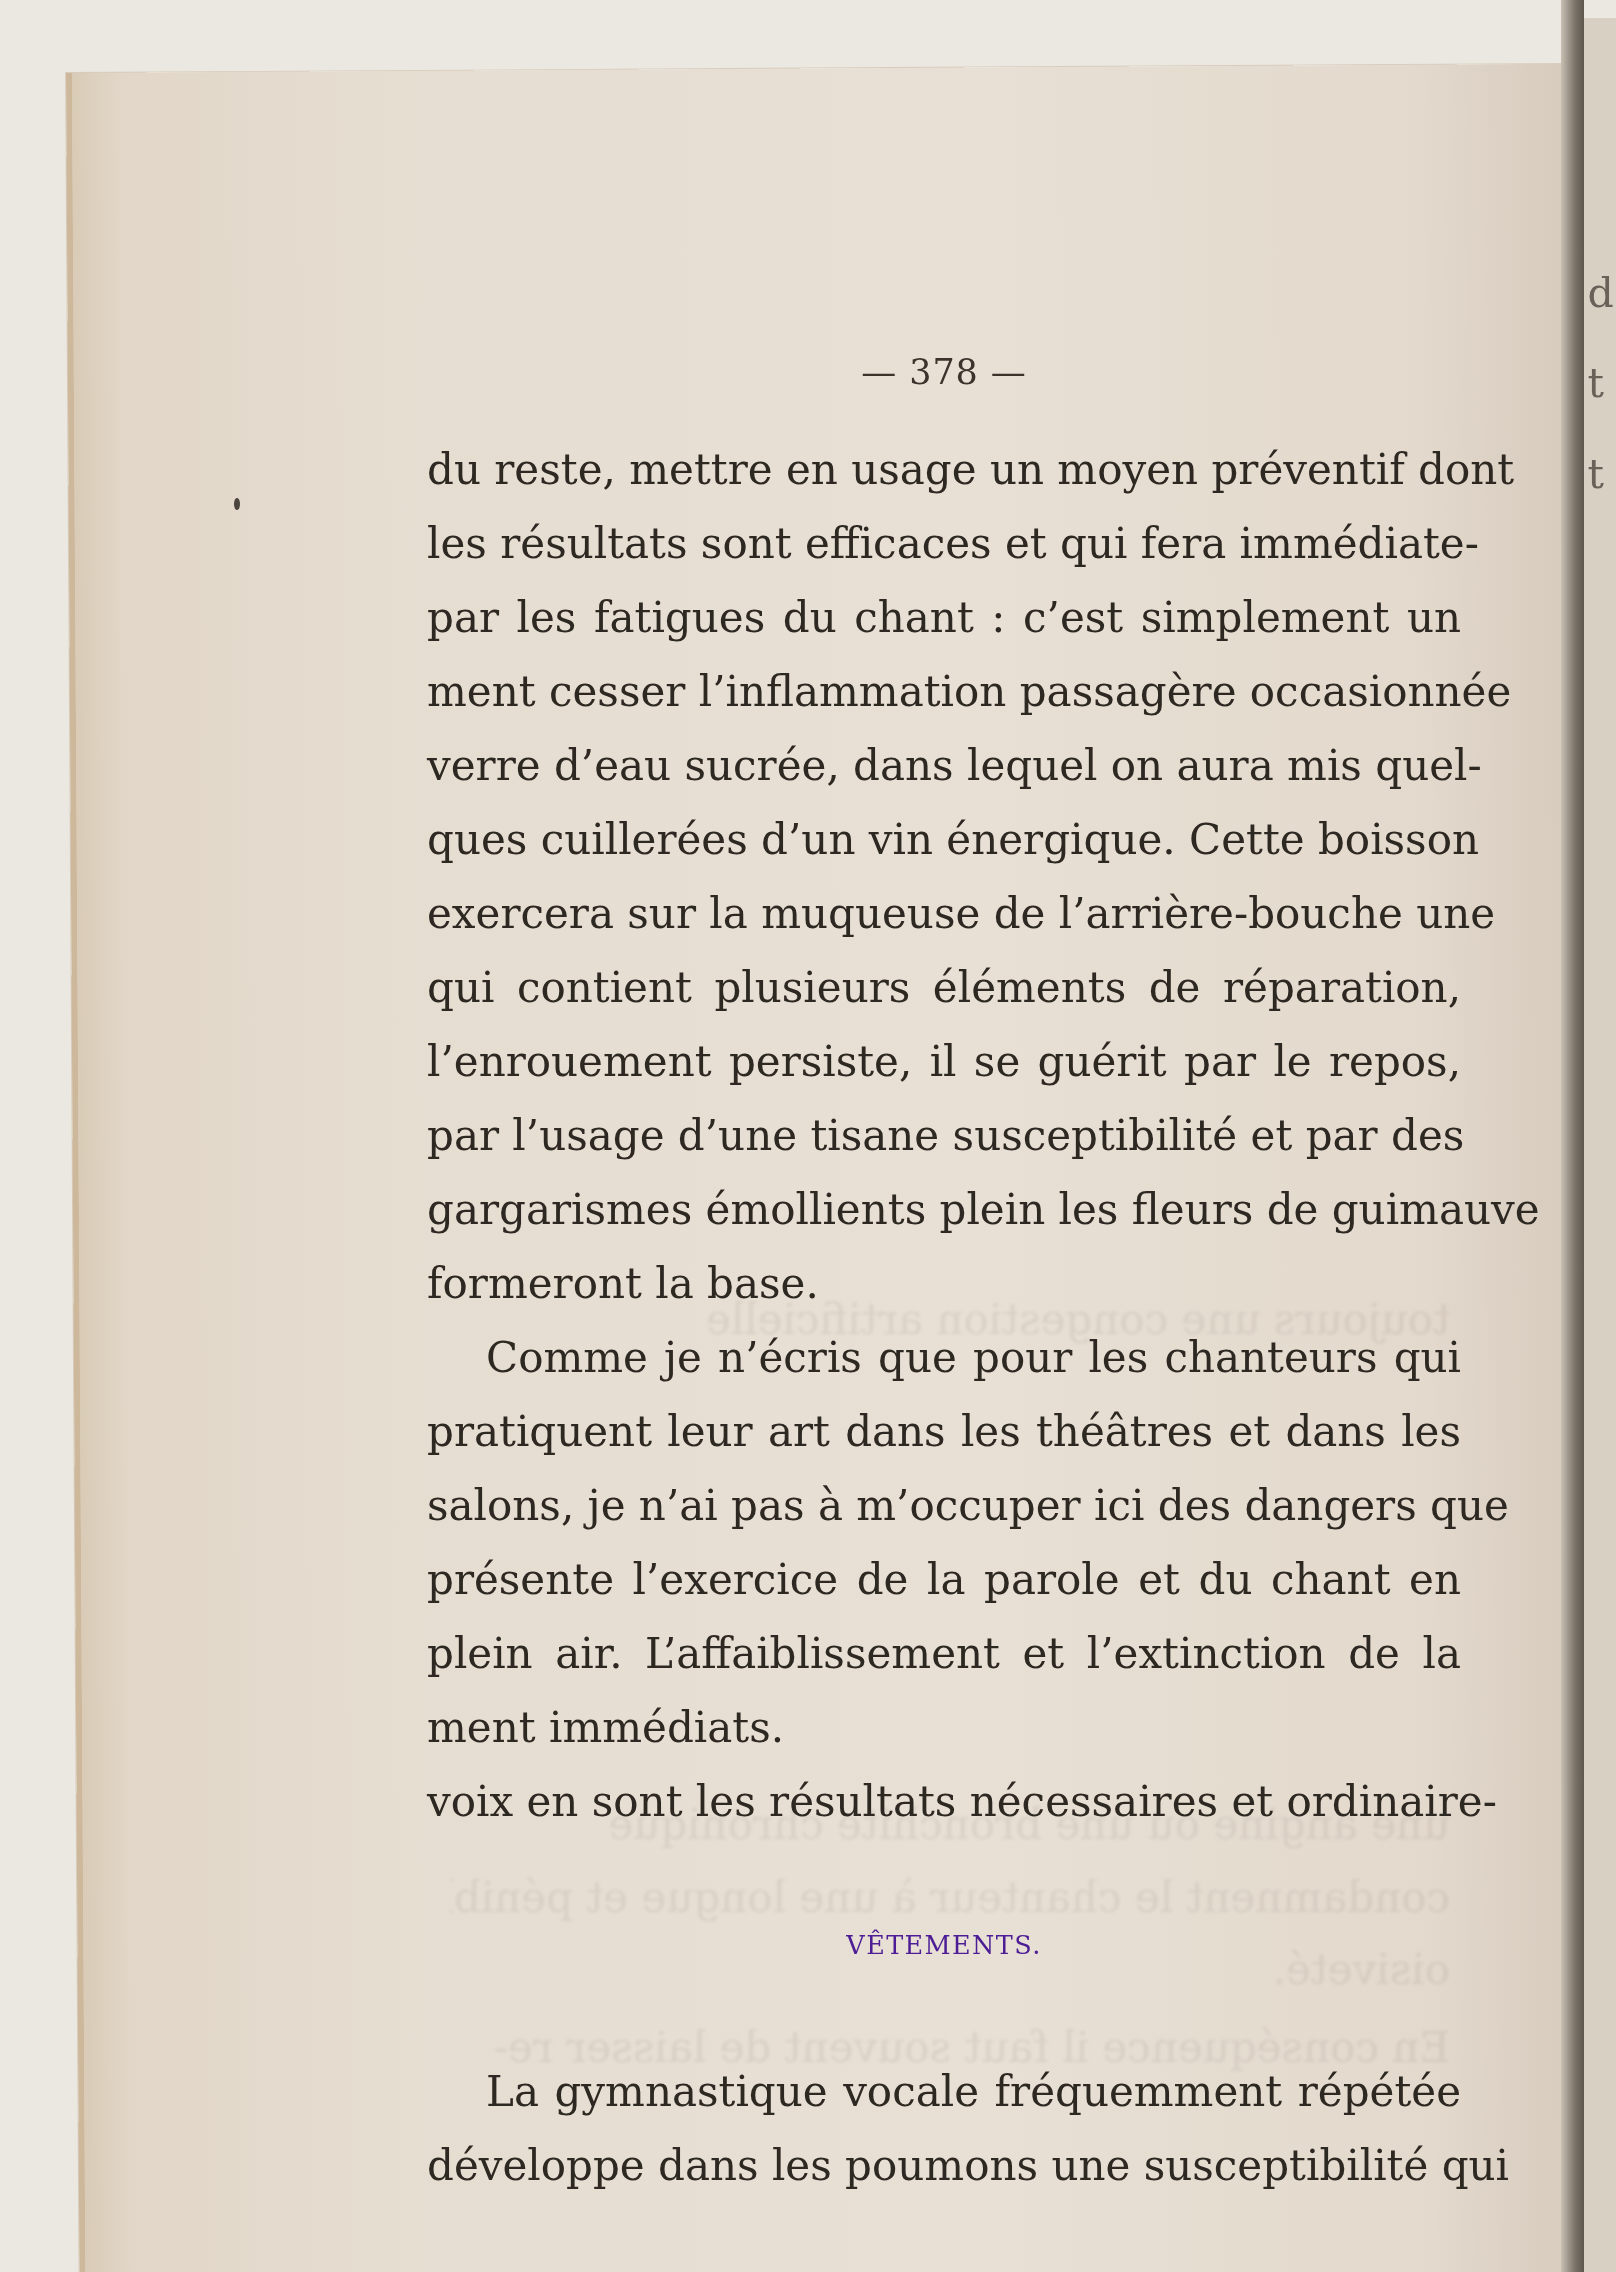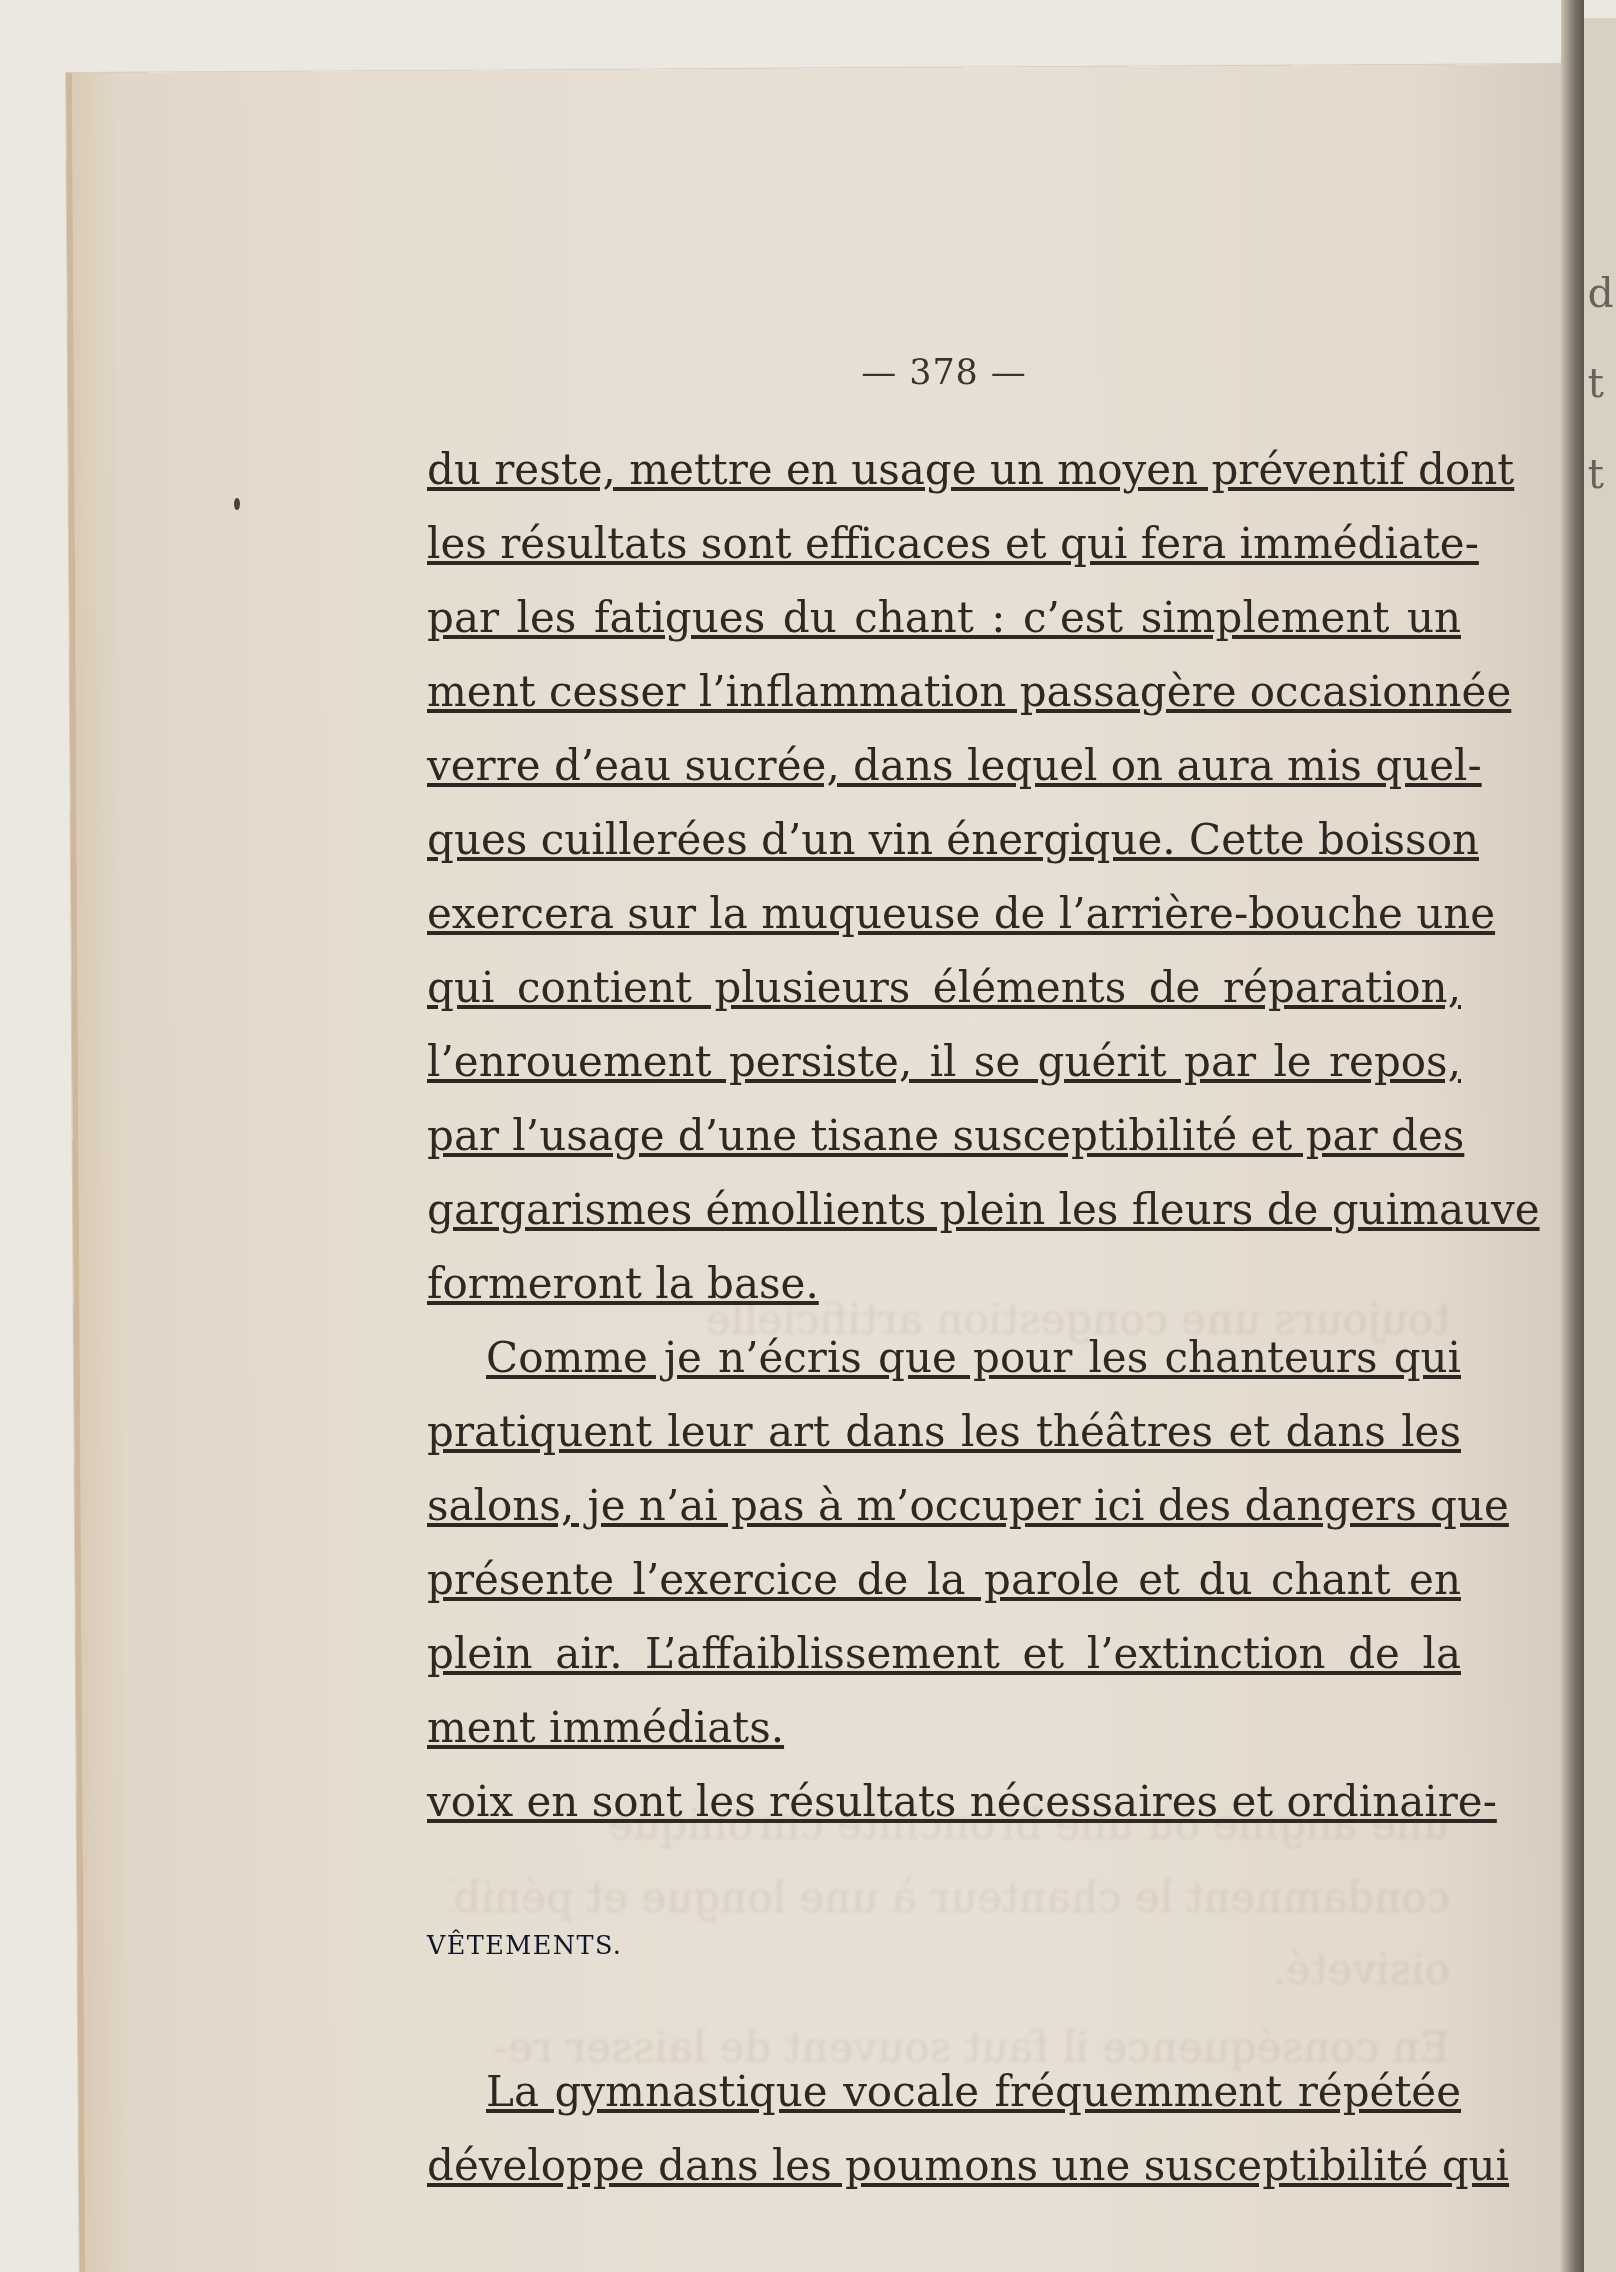--- a/index.html
+++ b/index.html
@@ -71,40 +71,39 @@
       letter-spacing: 0.9px;
       margin: 0 0 41px 0;
       color: #3a342d;
     }
     .para {
       font-size: 42px;
       line-height: 74px;
       margin: 0;
       text-align: justify;
       text-align-last: justify;
-      text-decoration: underline;
     }
     .line {
       display: block;
       white-space: nowrap;
       text-align: justify;
       text-align-last: justify;
     }
     .line.last {
       text-align-last: left;
     }
     .indent {
       padding-left: 59px;
     }
     .section-heading {
-      text-align: left;
+      text-align: center;
       font-size: 25.5px;
       letter-spacing: 1.4px;
       margin: 91px 0 95px 0;
-      color: #0f172a;
+      color: #4c1d95;
     }
     .ghost {
       position: absolute;
       left: 450px;
       width: 1000px;
       font-size: 42px;
       color: rgba(120, 110, 98, 0.12);
       filter: blur(1.8px);
       transform: scaleX(-1);
       white-space: nowrap;

